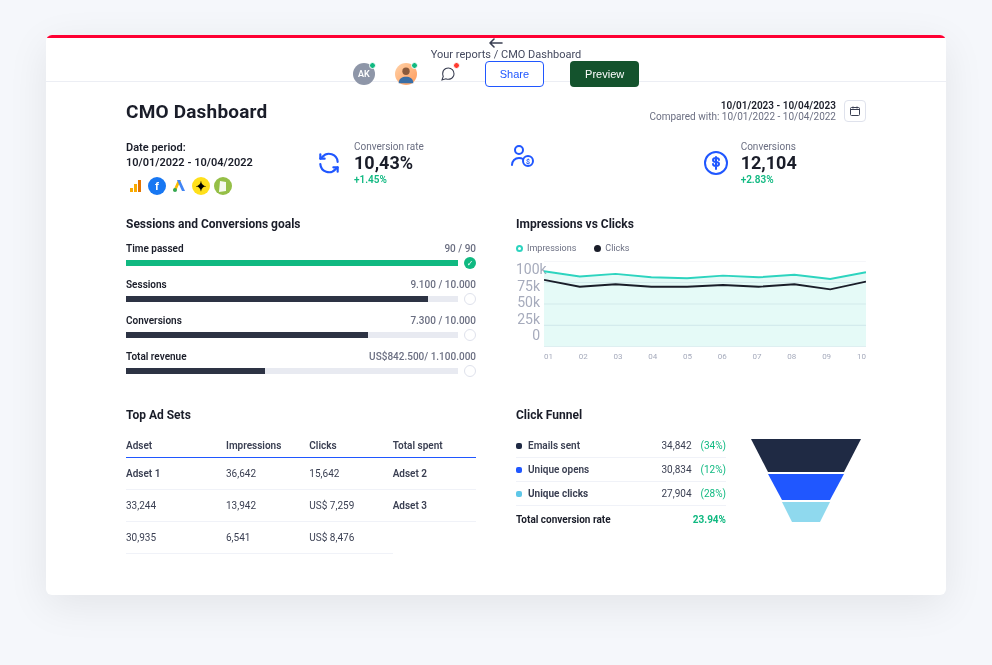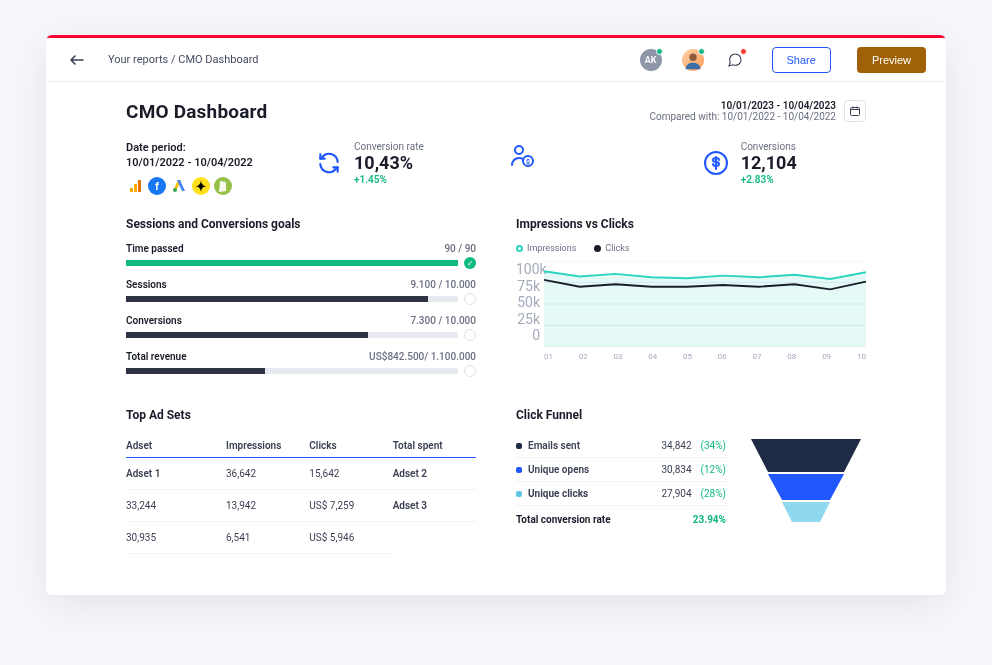--- a/index.html
+++ b/index.html
@@ -1,30 +1,30 @@
 <!DOCTYPE html>
 <html><head>
 <meta charset="utf-8">
 <style>
   * { box-sizing: border-box; margin: 0; padding: 0; }
   html, body { width: 992px; height: 665px; font-family: -apple-system, BlinkMacSystemFont, 'Segoe UI', Roboto, Arial, sans-serif; background: #f5f7fb; color: #1a1d29; }
   .shell { width: 900px; height: 560px; margin: 35px auto 0; background: #fff; border-radius: 6px; box-shadow: 0 10px 40px rgba(0,0,0,.08); position: relative; overflow: hidden; }
   .topbar-accent { height: 3px; background: #ff0033; }
-  .topbar { height: 44px; display: flex; align-items: center; padding: 0 20px; border-bottom: 1px solid #eceef4; }
+  .topbar { height: 44px; display: flex; align-items: center; padding: 0 20px; border-bottom: 1px solid #eceef4; flex-direction: column; }
   .back { width: 22px; height: 22px; display:flex; align-items:center; justify-content:center; color:#3a3f52; cursor:pointer; }
   .breadcrumb { margin-left: 20px; font-size: 11px; color: #454a5f; }
   .topbar-spacer { flex: 1; }
   .avatars { display:flex; align-items:center; gap:20px; }
   .avatar-badge { width:22px; height:22px; border-radius:50%; position:relative; }
   .dot-green { position:absolute; top:-1px; right:-1px; width:7px; height:7px; background:#10b981; border:1.5px solid #fff; border-radius:50%; }
   .dot-red { position:absolute; top:-1px; right:-1px; width:7px; height:7px; background:#ff3b30; border:1.5px solid #fff; border-radius:50%; }
   .chat-icon-wrap { width:22px; height:22px; border-radius:50%; display:flex; align-items:center; justify-content:center; position:relative; }
   .btn { font-size:11px; padding: 6px 14px; border-radius:4px; border:1px solid transparent; cursor:pointer; font-weight:500; }
   .btn-outline { border-color:#2057ff; color:#2057ff; background:#fff; }
-  .btn-primary { background:#a16207; color:#fff; }
+  .btn-primary { background:#14532d; color:#fff; }
   .page { padding: 18px 80px 24px 80px; }
   .title-row { display:flex; align-items:flex-start; justify-content:space-between; }
   h1 { font-size:19px; font-weight:700; color:#1a1d29; letter-spacing:.2px; }
   .dates-right { text-align:right; font-size:10px; color:#6b6f82; display:flex; align-items:center; gap:8px; }
   .dates-right .main { color:#1a1d29; font-weight:600; }
   .cal-box { width:22px; height:22px; border:1px solid #dfe2ec; border-radius:4px; display:flex; align-items:center; justify-content:center; cursor:pointer; }
   .period { margin-top:18px; display:flex; gap: 28px; align-items:flex-start; }
   .period-left { flex: 0 0 160px; }
   .period-left .lbl { font-size:11px; font-weight:600; color:#1a1d29; }
   .period-left .dates { font-size:11px; font-weight:600; color:#1a1d29; margin-top:2px; }
@@ -303,21 +303,21 @@
             <div class="td bold">Adset 1</div>
             <div class="td ">36,642</div>
             <div class="td ">15,642</div>
             <div class="td bold">Adset 2</div>
             <div class="td ">33,244</div>
             <div class="td ">13,942</div>
             <div class="td ">US$ 7,259</div>
             <div class="td bold">Adset 3</div>
             <div class="td ">30,935</div>
             <div class="td ">6,541</div>
-            <div class="td ">US$ 5,946</div>
+            <div class="td ">US$ 8,476</div>
           </div>
       </div>
 
       <div class="col">
         <div class="sec-title">Click Funnel</div>
         <div class="funnel-row">
           <div class="funnel-list">
             <div id="funnel-items">
                 <div class="funnel-item">
                   <span class="sq" style="background:#1f2a44;"></span>

